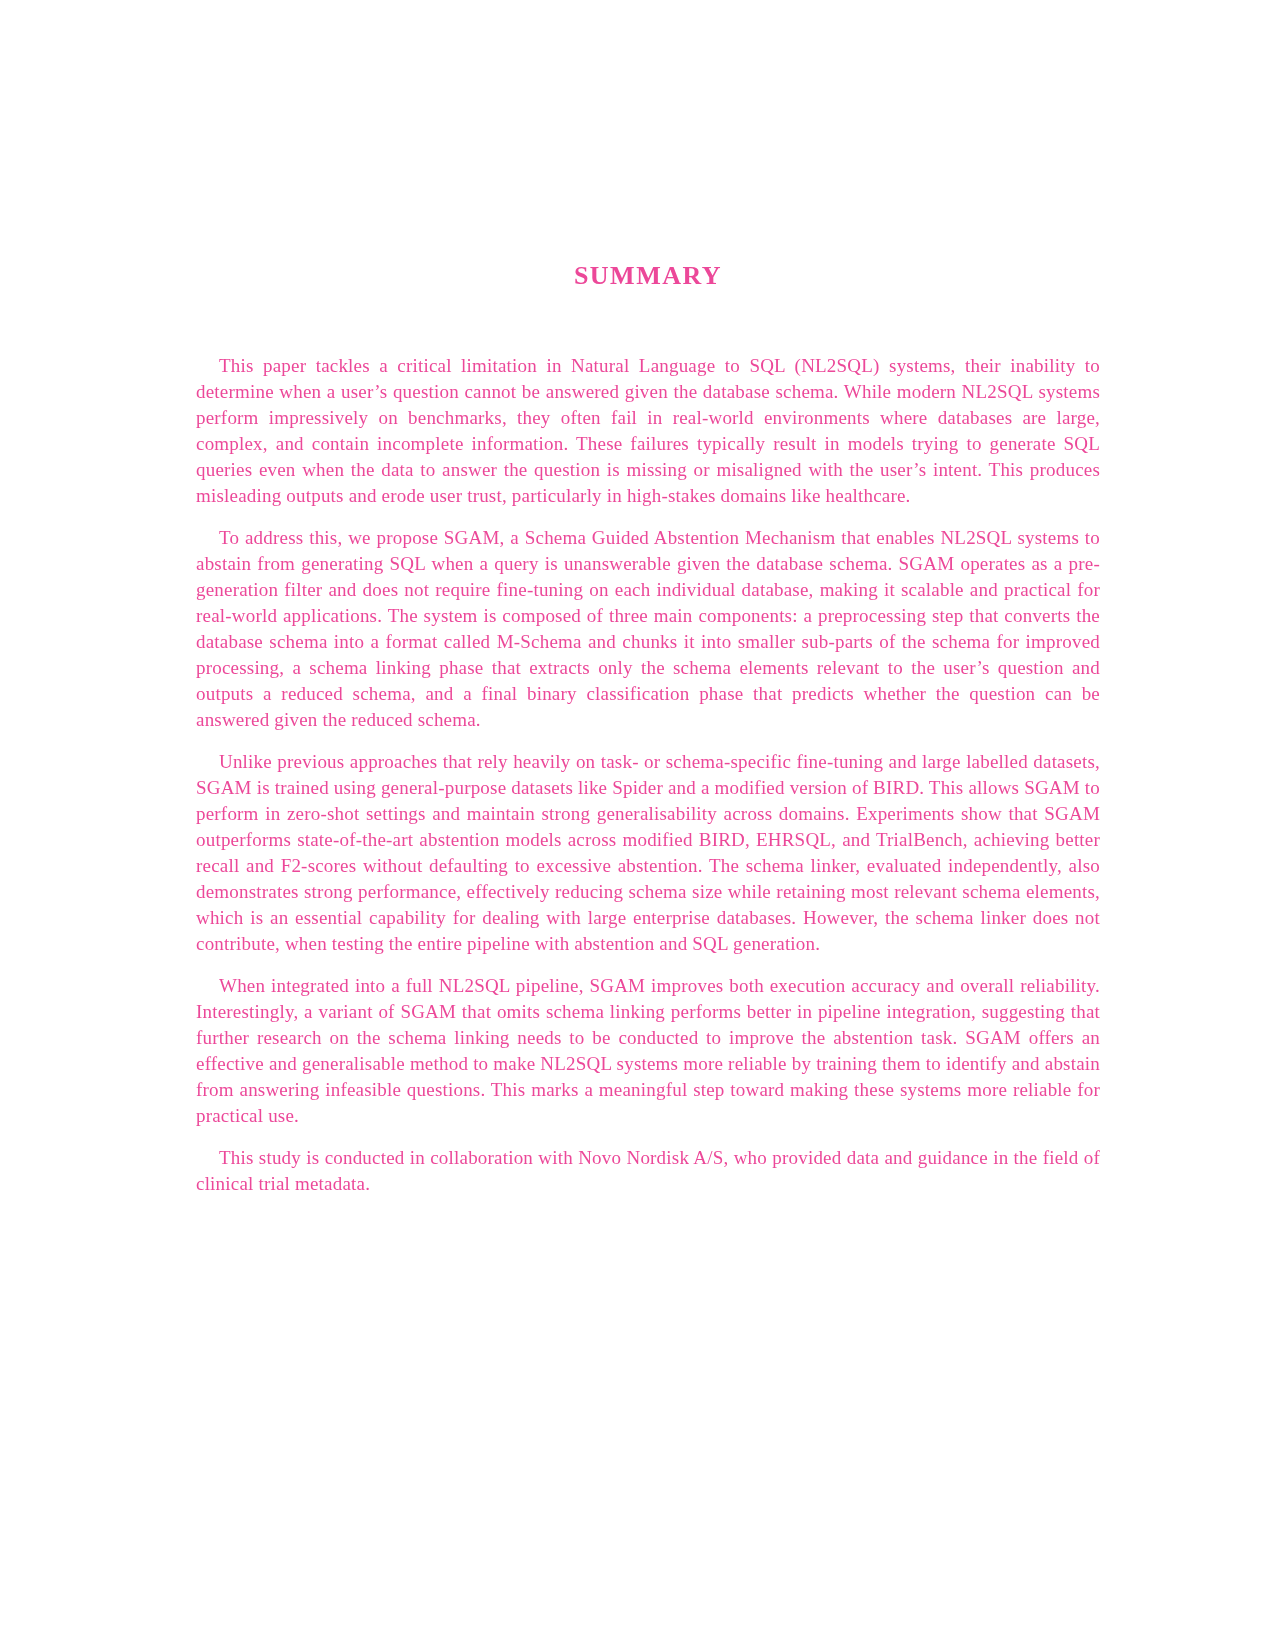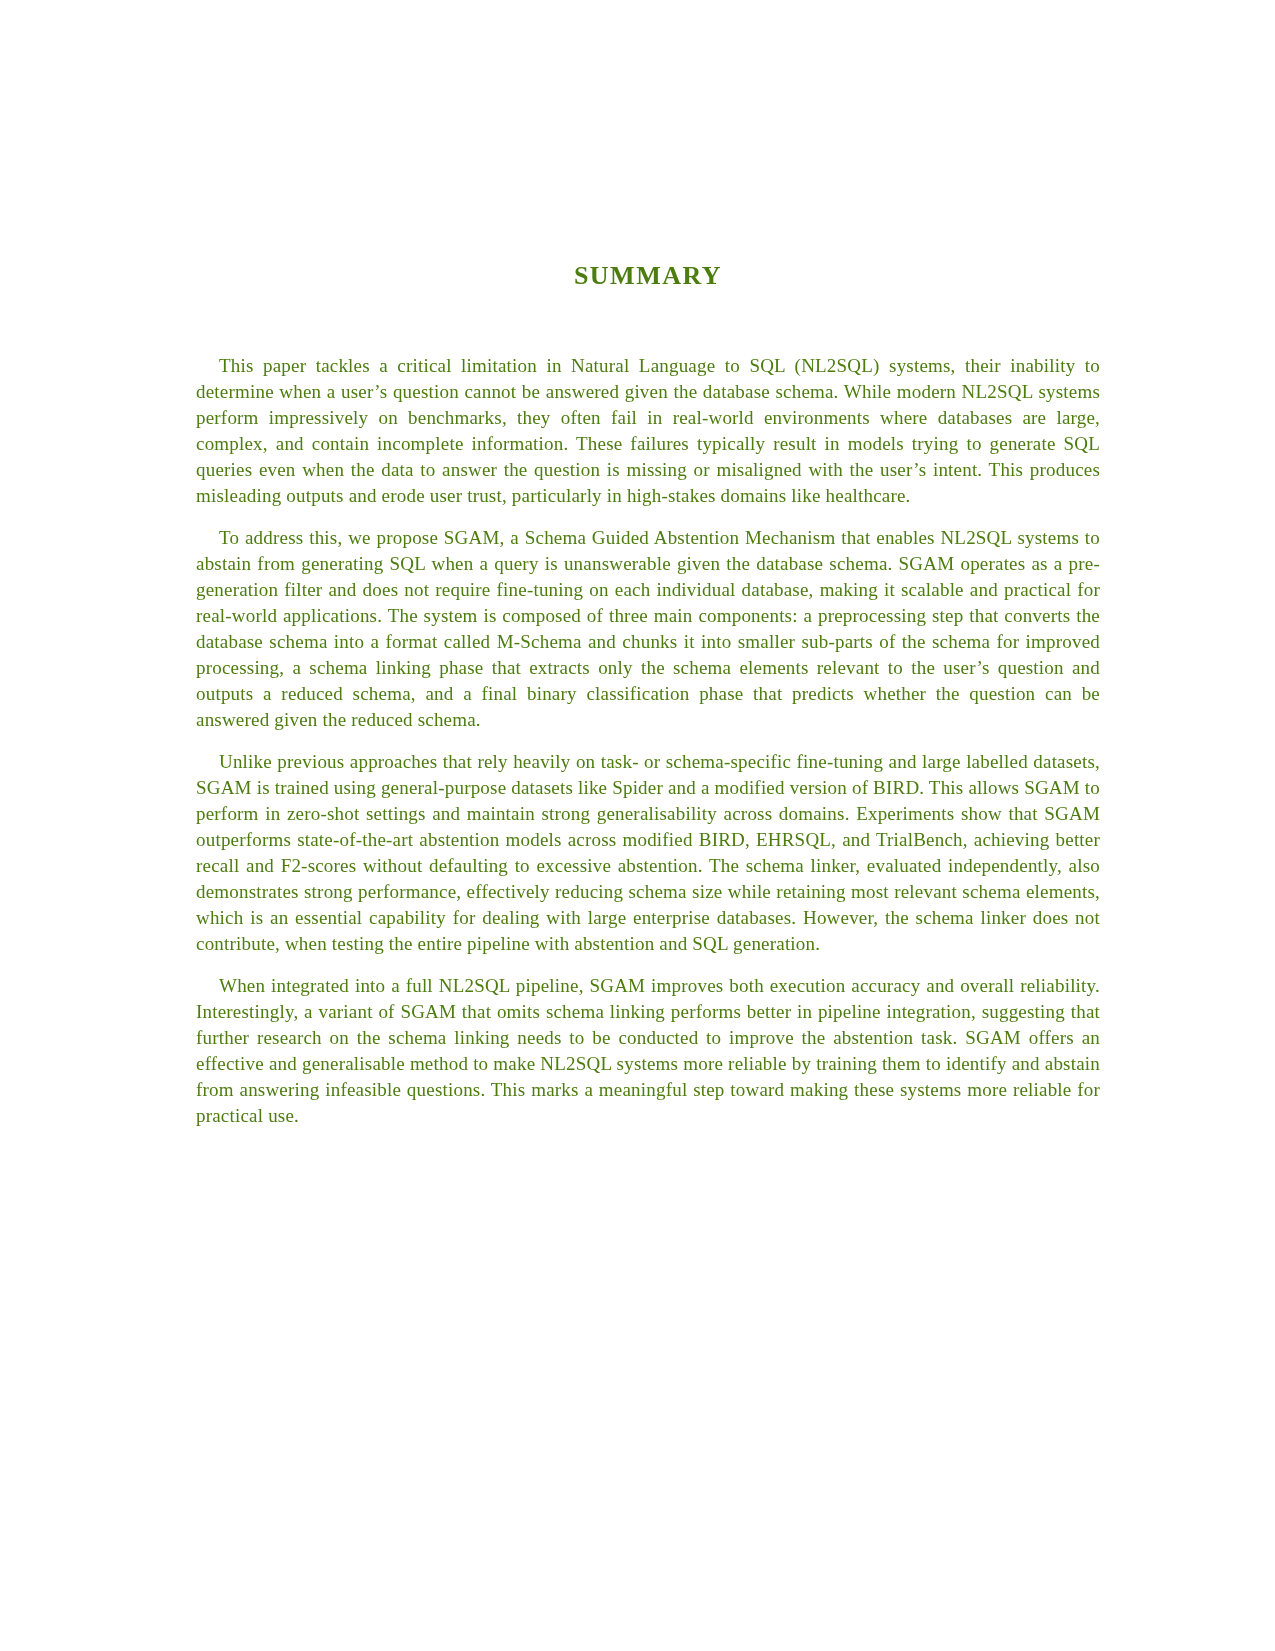--- a/index.html
+++ b/index.html
@@ -6,21 +6,21 @@
     margin: 0;
     padding: 0;
     background: #ffffff;
   }
   .page {
     position: relative;
     width: 1275px;
     height: 1651px;
     background: #ffffff;
     font-family: "Liberation Serif", "DejaVu Serif", serif;
-    color: #4d7c0f;
+    color: #ec4899;
     overflow: hidden;
   }
   .doc-title {
     position: absolute;
     top: 262px;
     left: 180px;
     width: 936px;
     margin: 0;
     text-align: center;
     font-size: 26px;
@@ -47,14 +47,15 @@
 </head>
 <body>
 
 <div class="page">
   <h1 class="doc-title">SUMMARY</h1>
   <div class="doc-body">
     <p class="doc-paragraph">This paper tackles a critical limitation in Natural Language to SQL (NL2SQL) systems, their inability to determine when a user’s question cannot be answered given the database schema. While modern NL2SQL systems perform impressively on benchmarks, they often fail in real-world environments where databases are large, complex, and contain incomplete information. These failures typically result in models trying to generate SQL queries even when the data to answer the question is missing or misaligned with the user’s intent. This produces misleading outputs and erode user trust, particularly in high-stakes domains like healthcare.</p>
     <p class="doc-paragraph">To address this, we propose SGAM, a Schema Guided Abstention Mechanism that enables NL2SQL systems to abstain from generating SQL when a query is unanswerable given the database schema. SGAM operates as a pre-generation filter and does not require fine-tuning on each individual database, making it scalable and practical for real-world applications. The system is composed of three main components: a preprocessing step that converts the database schema into a format called M-Schema and chunks it into smaller sub-parts of the schema for improved processing, a schema linking phase that extracts only the schema elements relevant to the user’s question and outputs a reduced schema, and a final binary classification phase that predicts whether the question can be answered given the reduced schema.</p>
     <p class="doc-paragraph">Unlike previous approaches that rely heavily on task- or schema-specific fine-tuning and large labelled datasets, SGAM is trained using general-purpose datasets like Spider and a modified version of BIRD. This allows SGAM to perform in zero-shot settings and maintain strong generalisability across domains. Experiments show that SGAM outperforms state-of-the-art abstention models across modified BIRD, EHRSQL, and TrialBench, achieving better recall and F2-scores without defaulting to excessive abstention. The schema linker, evaluated independently, also demonstrates strong performance, effectively reducing schema size while retaining most relevant schema elements, which is an essential capability for dealing with large enterprise databases. However, the schema linker does not contribute, when testing the entire pipeline with abstention and SQL generation.</p>
     <p class="doc-paragraph">When integrated into a full NL2SQL pipeline, SGAM improves both execution accuracy and overall reliability. Interestingly, a variant of SGAM that omits schema linking performs better in pipeline integration, suggesting that further research on the schema linking needs to be conducted to improve the abstention task. SGAM offers an effective and generalisable method to make NL2SQL systems more reliable by training them to identify and abstain from answering infeasible questions. This marks a meaningful step toward making these systems more reliable for practical use.</p>
+    <p class="doc-paragraph">This study is conducted in collaboration with Novo Nordisk A/S, who provided data and guidance in the field of clinical trial metadata.</p>
   </div>
 </div>
 
 </body></html>

